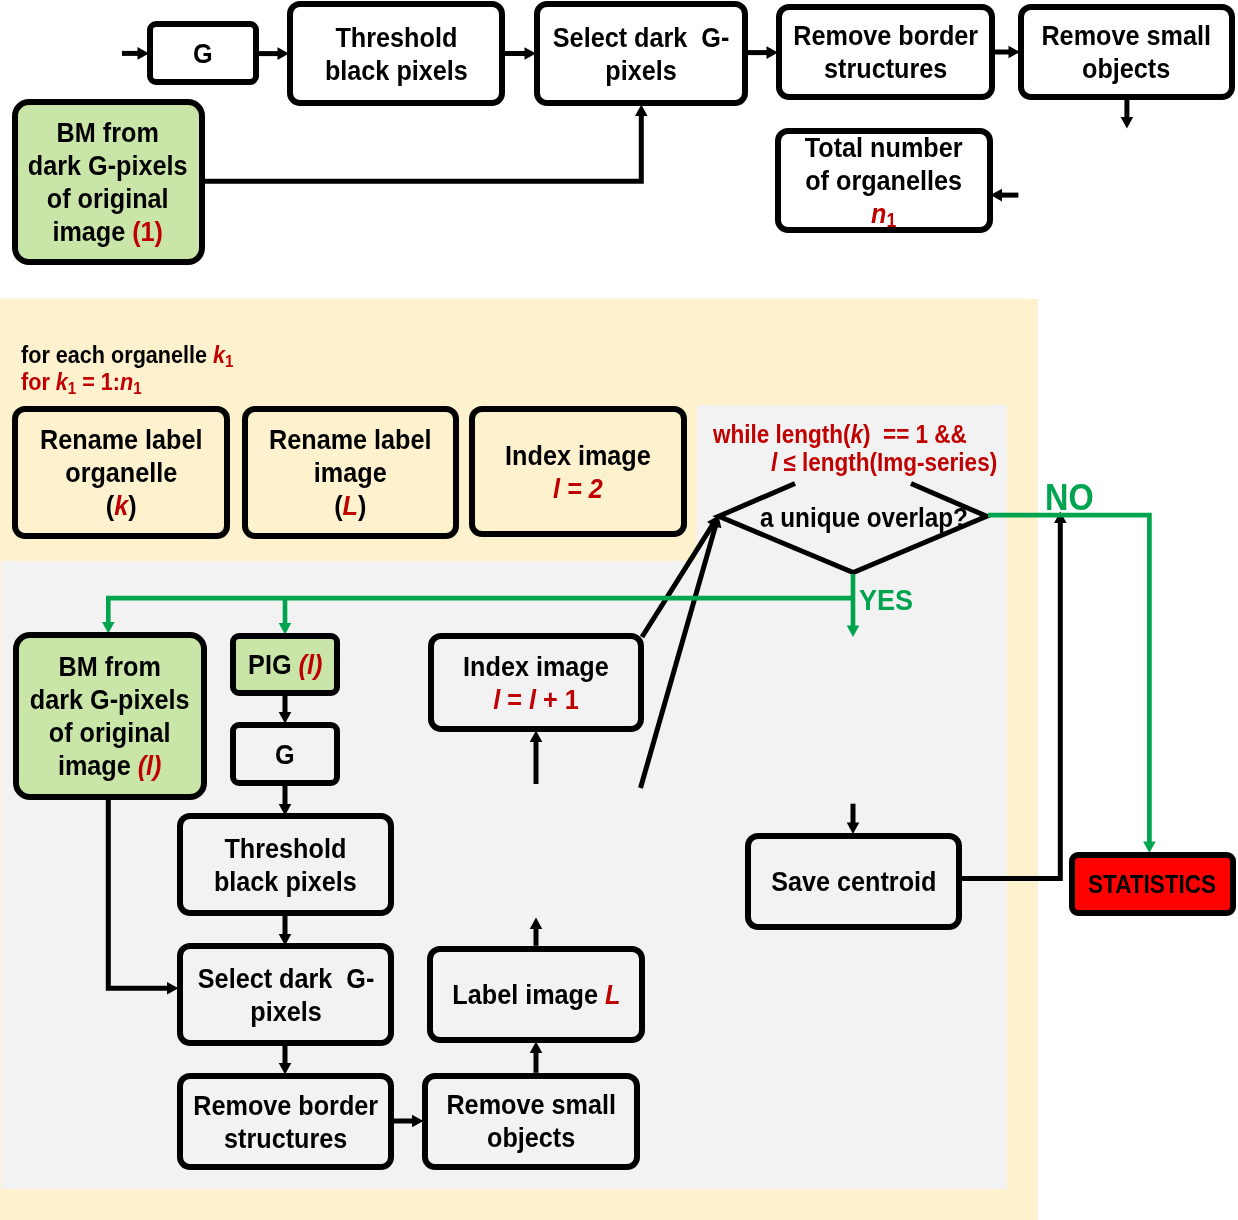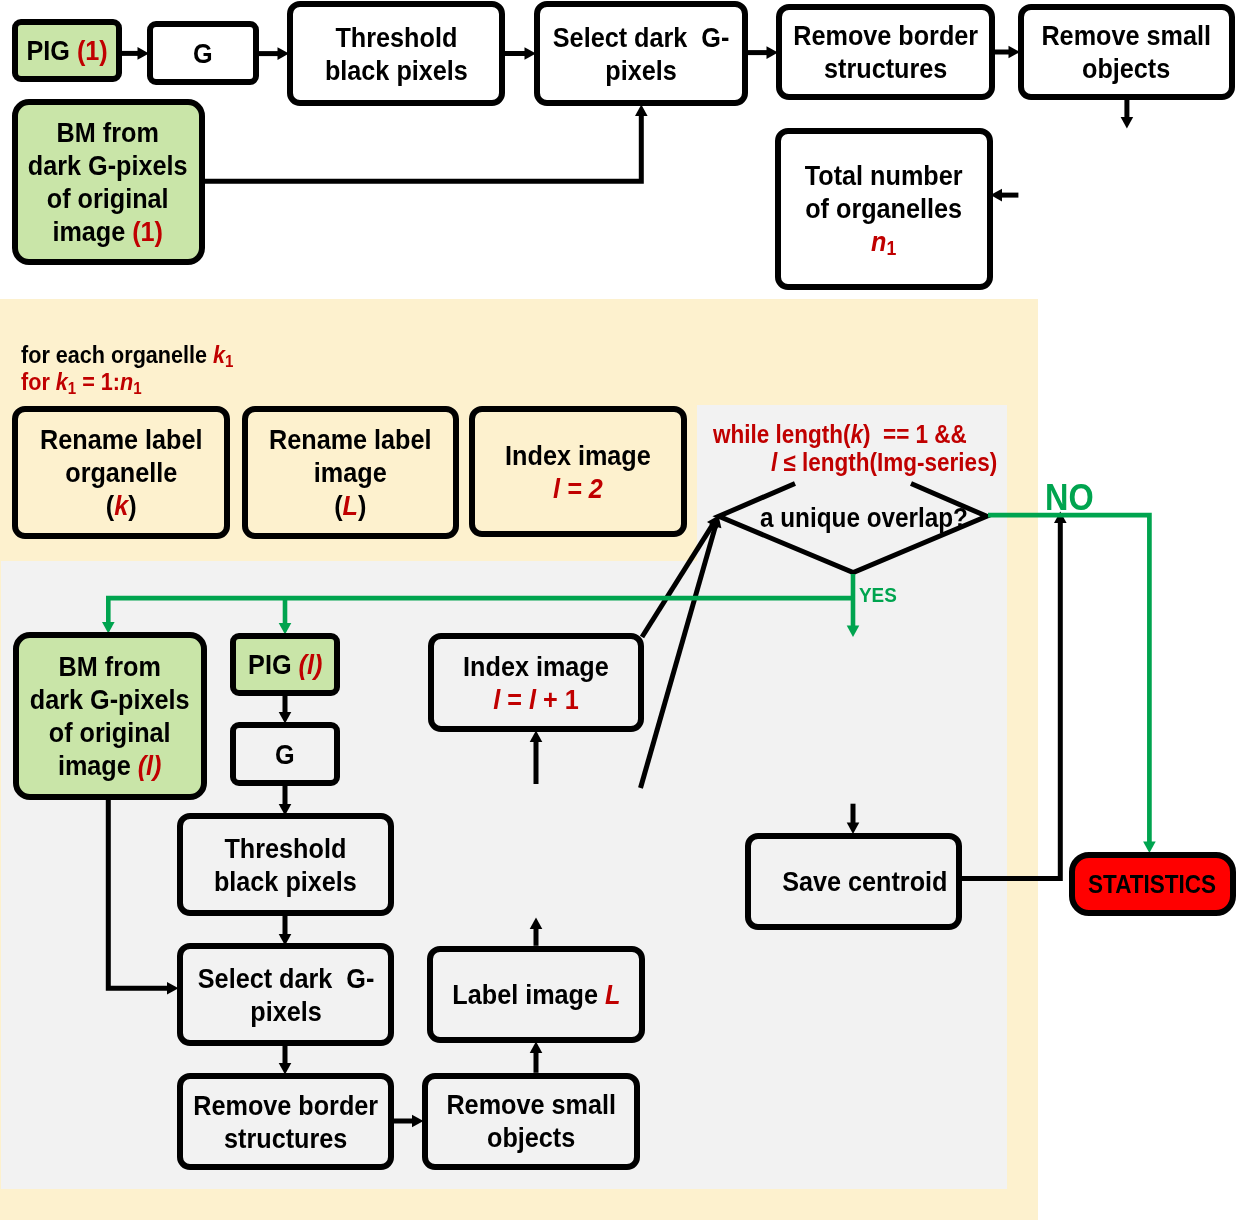--- a/index.html
+++ b/index.html
@@ -72,58 +72,55 @@
 <path d="M 718.5 515.5 L 721.4 528.3 L 709.3 524.8 Z" fill="var(--stroke)" stroke="none"></path>
 <path d="M 853.0 598.1 L 108.3 598.1 L 108.3 623.0" fill="none" stroke="var(--accent-green)" stroke-width="4.6" stroke-linecap="butt" stroke-linejoin="miter"></path>
 <path d="M 108.3 633.5 L 102.0 622.0 L 114.6 622.0 Z" fill="var(--accent-green)" stroke="none"></path>
 <path d="M 285.0 598.1 L 285.0 624.0" fill="none" stroke="var(--accent-green)" stroke-width="4.6" stroke-linecap="butt" stroke-linejoin="miter"></path>
 <path d="M 285.0 634.5 L 278.7 623.0 L 291.3 623.0 Z" fill="var(--accent-green)" stroke="none"></path>
 <path d="M 853.0 574.0 L 853.0 626.5" fill="none" stroke="var(--accent-green)" stroke-width="4.6" stroke-linecap="butt" stroke-linejoin="miter"></path>
 <path d="M 853.0 637.0 L 846.7 625.5 L 859.3 625.5 Z" fill="var(--accent-green)" stroke="none"></path>
 <path d="M 988.0 515.2 L 1149.4 515.2 L 1149.4 842.5" fill="none" stroke="var(--accent-green)" stroke-width="4.7" stroke-linecap="butt" stroke-linejoin="miter"></path>
 <path d="M 1149.4 853.0 L 1143.1 841.5 L 1155.7 841.5 Z" fill="var(--accent-green)" stroke="none"></path>
     </svg>
-<div class="node" style="left:12px;top:19px;width:110px;height:63px;background:var(--green-fill);border-radius:9px;border-width:6px;">
-      <span class="t" style="font-size:28px;line-height:33px;"><span>PIG </span><span class="red">(1)</span></span>
-    </div>
 <div class="node" style="left:147px;top:21px;width:112px;height:64px;background:#FFFFFF;border-radius:9px;border-width:6px;">
       <span class="t" style="font-size:28px;line-height:33px;"><span>G</span></span>
     </div>
 <div class="node" style="left:287px;top:1px;width:218px;height:105px;background:#FFFFFF;border-radius:13px;border-width:6px;">
       <span class="t" style="font-size:28px;line-height:33px;"><span>Threshold</span><br><span>black pixels</span></span>
     </div>
 <div class="node" style="left:534px;top:1px;width:214px;height:105px;background:#FFFFFF;border-radius:13px;border-width:6px;">
       <span class="t" style="font-size:28px;line-height:33px;"><span>Select dark  G-</span><br><span>pixels</span></span>
     </div>
 <div class="node" style="left:776px;top:4px;width:219px;height:96px;background:#FFFFFF;border-radius:13px;border-width:6px;">
       <span class="t" style="font-size:28px;line-height:33px;"><span>Remove border</span><br><span>structures</span></span>
     </div>
 <div class="node" style="left:1018px;top:4px;width:217px;height:96px;background:#FFFFFF;border-radius:13px;border-width:6px;">
       <span class="t" style="font-size:28px;line-height:33px;"><span>Remove small</span><br><span>objects</span></span>
     </div>
 <div class="node" style="left:11.5px;top:98.5px;width:193.2px;height:166.9px;background:var(--green-fill);border-radius:17px;border-width:6px;">
       <span class="t" style="font-size:28px;line-height:33px;"><span>BM from</span><br><span>dark G-pixels</span><br><span>of original</span><br><span>image </span><span class="red">(1)</span></span>
     </div>
-<div class="node" style="left:774.5px;top:127.5px;width:218px;height:162px;background:#FFFFFF;border-radius:13px;border-width:6px;">
+<div class="node" style="left:774.5px;top:127.5px;width:218px;height:105px;background:#FFFFFF;border-radius:13px;border-width:6px;">
       <span class="t" style="font-size:28px;line-height:33px;"><span>Total number</span><br><span>of organelles</span><br><span class="ri">n</span><span class="red sub">1</span></span>
     </div>
 <div class="lbl" style="left:21px;top:341px;font-size:24px;"><span style="display:inline-block;transform:scaleX(0.9);transform-origin:left;"><span>for each organelle </span><span class="ri">k</span><span class="red sub">1</span></span></div>
 <div class="lbl red" style="left:21px;top:368px;font-size:24px;"><span style="display:inline-block;transform:scaleX(0.9);transform-origin:left;"><span>for </span><span class="ri">k</span><span class="red sub">1</span><span> = 1:</span><span class="ri">n</span><span class="red sub">1</span></span></div>
 <div class="node" style="left:12px;top:406px;width:218px;height:133px;background:var(--yellow-fill);border-radius:13px;border-width:6px;">
       <span class="t" style="font-size:28px;line-height:33px;"><span>Rename label</span><br><span>organelle</span><br><span>(</span><span class="ri">k</span><span>)</span></span>
     </div>
 <div class="node" style="left:241.5px;top:406px;width:217.5px;height:133px;background:var(--yellow-fill);border-radius:13px;border-width:6px;">
       <span class="t" style="font-size:28px;line-height:33px;"><span>Rename label</span><br><span>image</span><br><span>(</span><span class="ri">L</span><span>)</span></span>
     </div>
 <div class="node" style="left:469.2px;top:405.9px;width:217.7px;height:131.6px;background:var(--yellow-fill);border-radius:13px;border-width:6px;">
       <span class="t" style="font-size:28px;line-height:33px;"><span>Index image</span><br><span class="ri">l</span><span class="ri"> = 2</span></span>
     </div>
 <div class="lbl" style="left:713px;top:420px;font-size:25px;color:var(--accent-red);text-align:left;line-height:28px;"><span style="display:inline-block;transform:scaleX(0.9);transform-origin:left;"><span>while length(</span><span class="ri">k</span><span>)  == 1 &amp;&amp;</span></span><br><span style="display:inline-block;transform:scaleX(0.9);transform-origin:left;margin-left:58px;"><span class="ri">l</span><span> ≤ length(Img-series)</span></span></div>
 <div class="lbl" style="left:760px;top:503px;font-size:27px;"><span style="display:inline-block;transform:scaleX(0.9);transform-origin:left;">a unique overlap?</span></div>
-<div class="lbl" style="left:859px;top:583px;font-size:21px;color:var(--accent-green);"><span style="display:inline-block;transform:scaleX(0.9);transform-origin:left;">YES</span></div>
+<div class="lbl" style="left:859px;top:583px;font-size:30px;color:var(--accent-green);"><span style="display:inline-block;transform:scaleX(0.9);transform-origin:left;">YES</span></div>
 <div class="lbl" style="left:1045px;top:477px;font-size:36px;color:var(--accent-green);"><span style="display:inline-block;transform:scaleX(0.9);transform-origin:left;">NO</span></div>
 <div class="node" style="left:13px;top:632px;width:194px;height:168px;background:var(--green-fill);border-radius:17px;border-width:6px;">
       <span class="t" style="font-size:28px;line-height:33px;"><span>BM from</span><br><span>dark G-pixels</span><br><span>of original</span><br><span>image </span><span class="ri">(l)</span></span>
     </div>
 <div class="node" style="left:230px;top:633px;width:110px;height:63px;background:var(--green-fill);border-radius:9px;border-width:6px;">
       <span class="t" style="font-size:28px;line-height:33px;"><span>PIG </span><span class="ri">(l)</span></span>
     </div>
 <div class="node" style="left:230px;top:722px;width:110px;height:64px;background:var(--gray-fill);border-radius:9px;border-width:6px;">
       <span class="t" style="font-size:28px;line-height:33px;"><span>G</span></span>
     </div>
@@ -138,19 +135,19 @@
     </div>
 <div class="node" style="left:421.6px;top:1072.8px;width:218.5px;height:96.9px;background:var(--gray-fill);border-radius:13px;border-width:6px;">
       <span class="t" style="font-size:28px;line-height:33px;"><span>Remove small</span><br><span>objects</span></span>
     </div>
 <div class="node" style="left:426.9px;top:945.8px;width:218.4px;height:96.8px;background:var(--gray-fill);border-radius:13px;border-width:6px;">
       <span class="t" style="font-size:28px;line-height:33px;"><span>Label image </span><span class="ri">L</span></span>
     </div>
 <div class="node" style="left:428px;top:633px;width:216px;height:99px;background:var(--gray-fill);border-radius:13px;border-width:6px;">
       <span class="t" style="font-size:28px;line-height:33px;"><span>Index image</span><br><span class="ri">l</span><span class="red"> = </span><span class="ri">l</span><span class="red"> + 1</span></span>
     </div>
-<div class="node" style="left:744.9px;top:832.5px;width:217.3px;height:97.4px;background:var(--gray-fill);border-radius:13px;border-width:6px;justify-content:flex-end;">
+<div class="node" style="left:744.9px;top:832.5px;width:217.3px;height:97.4px;background:var(--gray-fill);border-radius:13px;border-width:6px;">
       <span class="t" style="font-size:28px;line-height:33px;"><span>Save centroid</span></span>
     </div>
-<div class="node" style="left:1069px;top:852px;width:167px;height:64px;background:var(--red-fill);border-radius:20px;border-width:6px;">
+<div class="node" style="left:1069px;top:852px;width:167px;height:64px;background:var(--red-fill);border-radius:9px;border-width:6px;">
       <span class="t" style="font-size:25px;line-height:33px;"><span>STATISTICS</span></span>
     </div>
 </div>
 
 </body></html>

